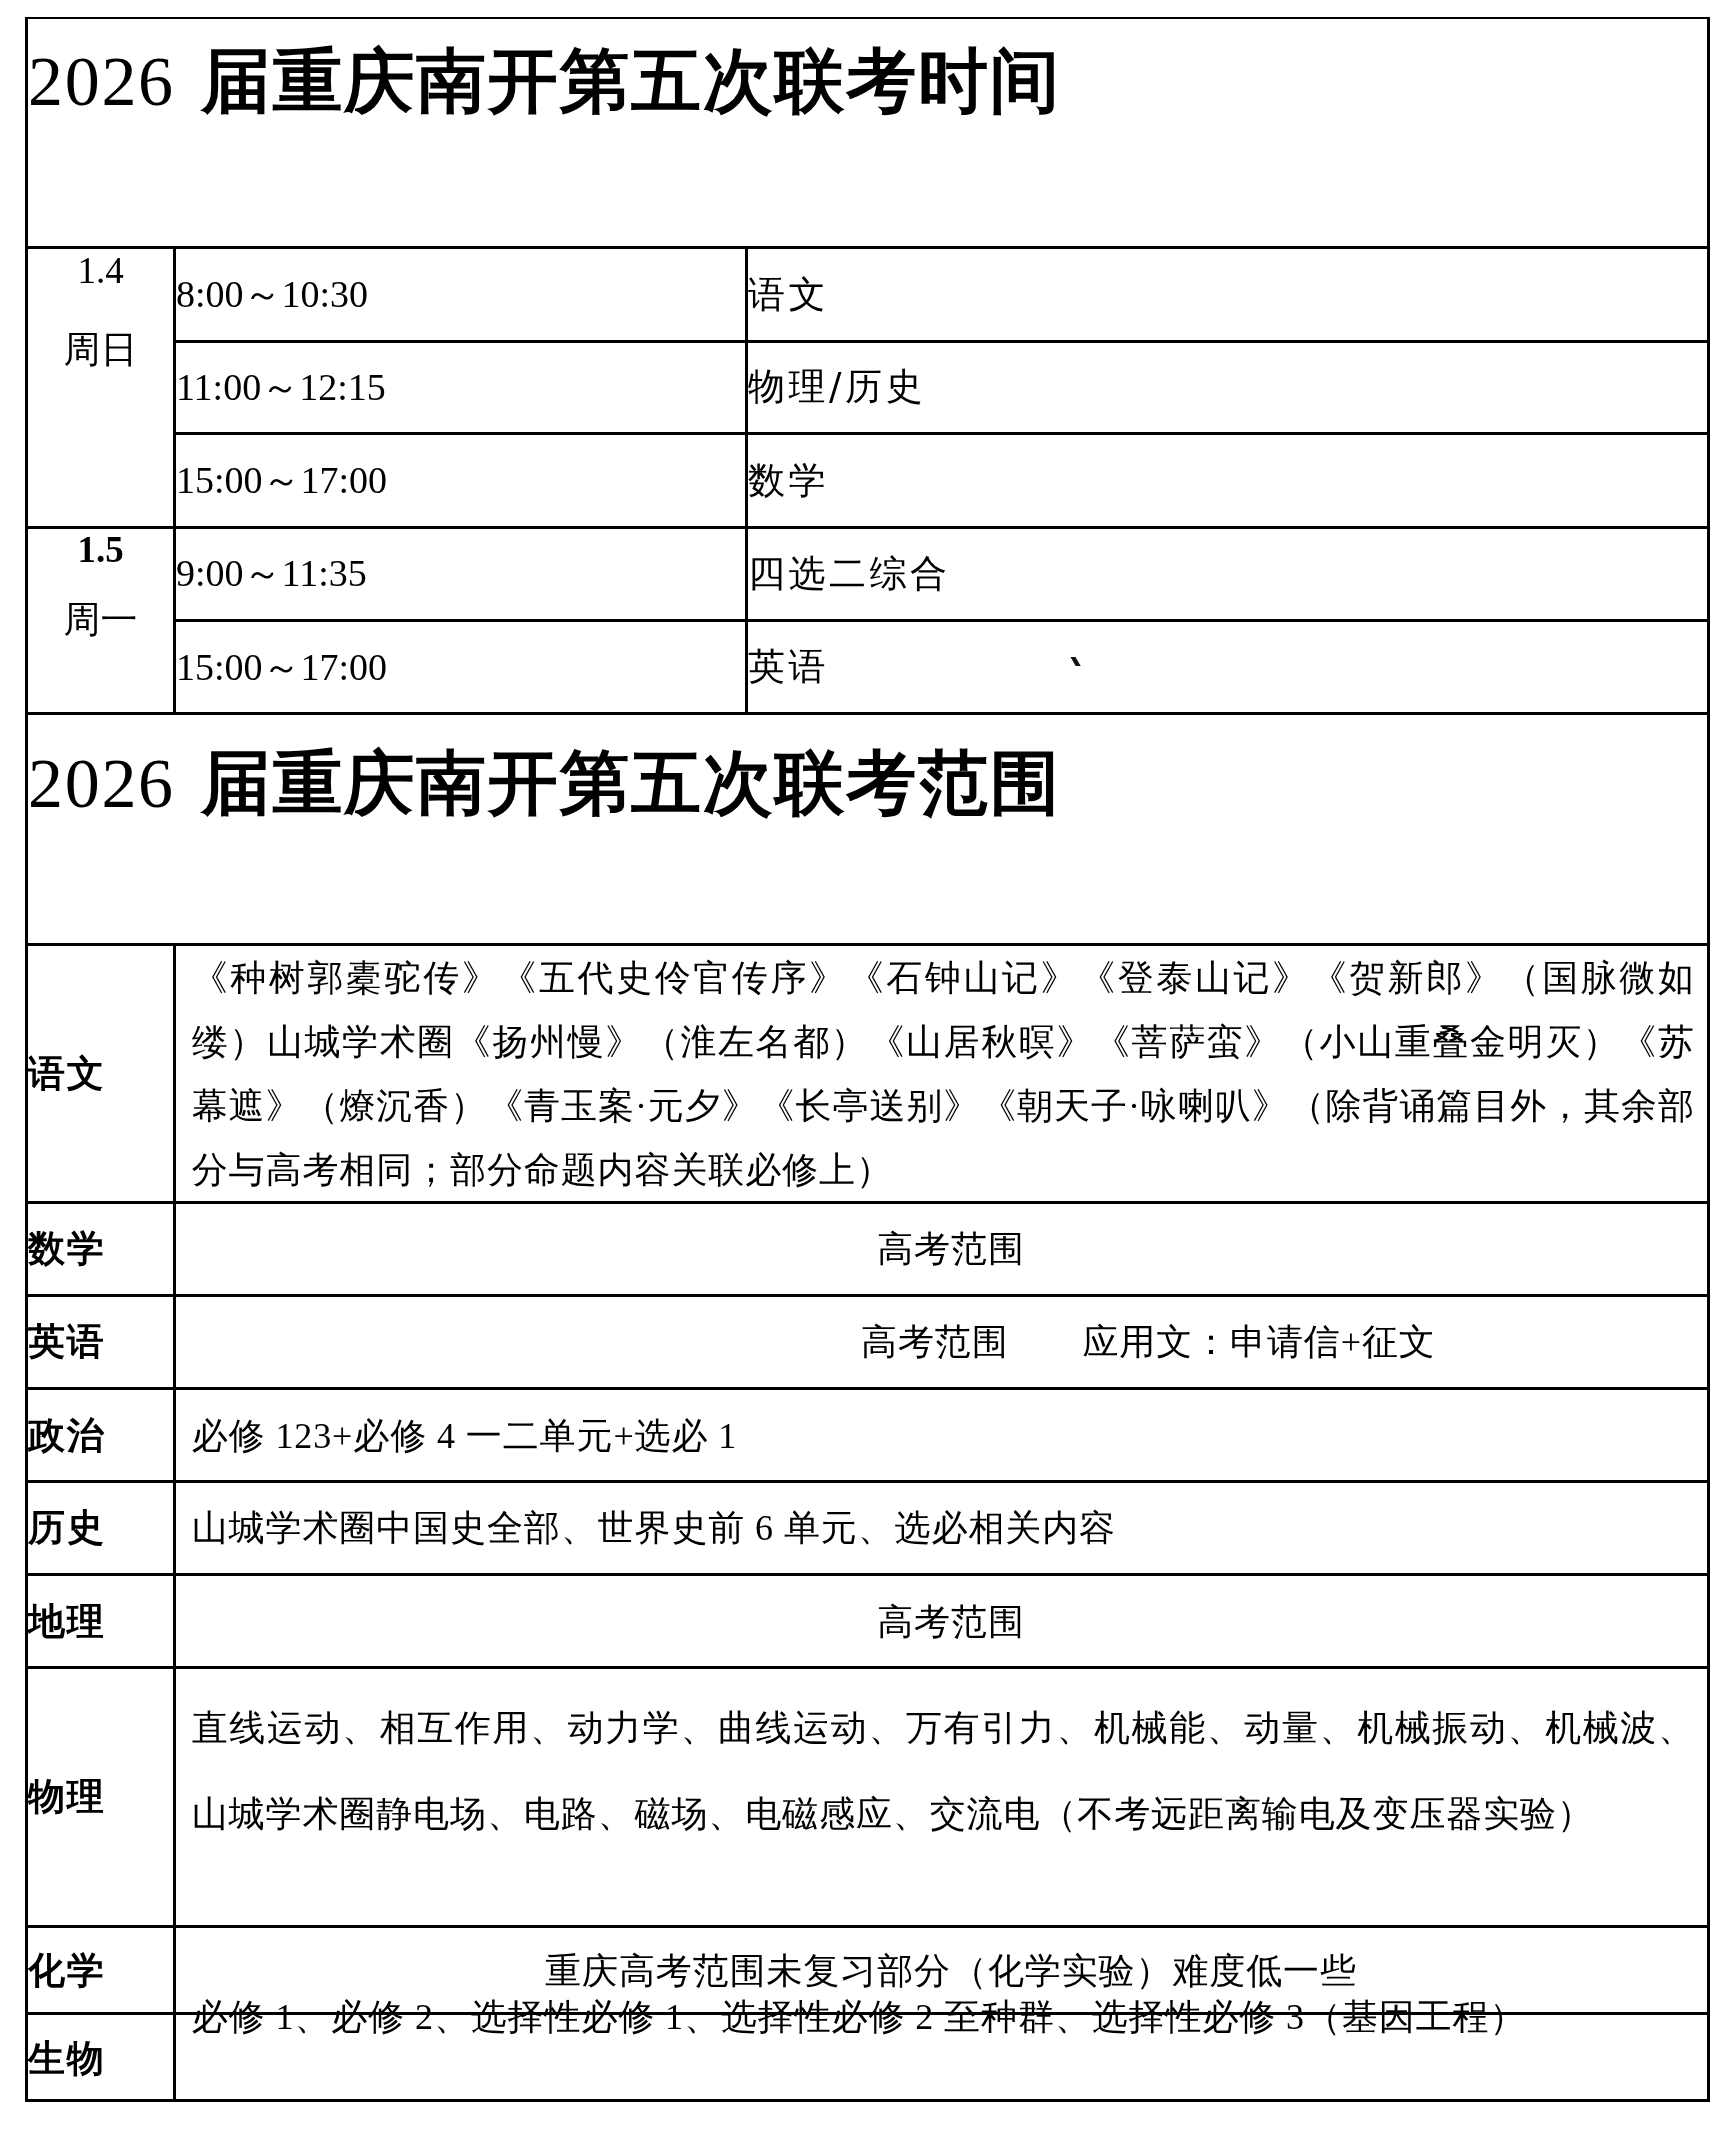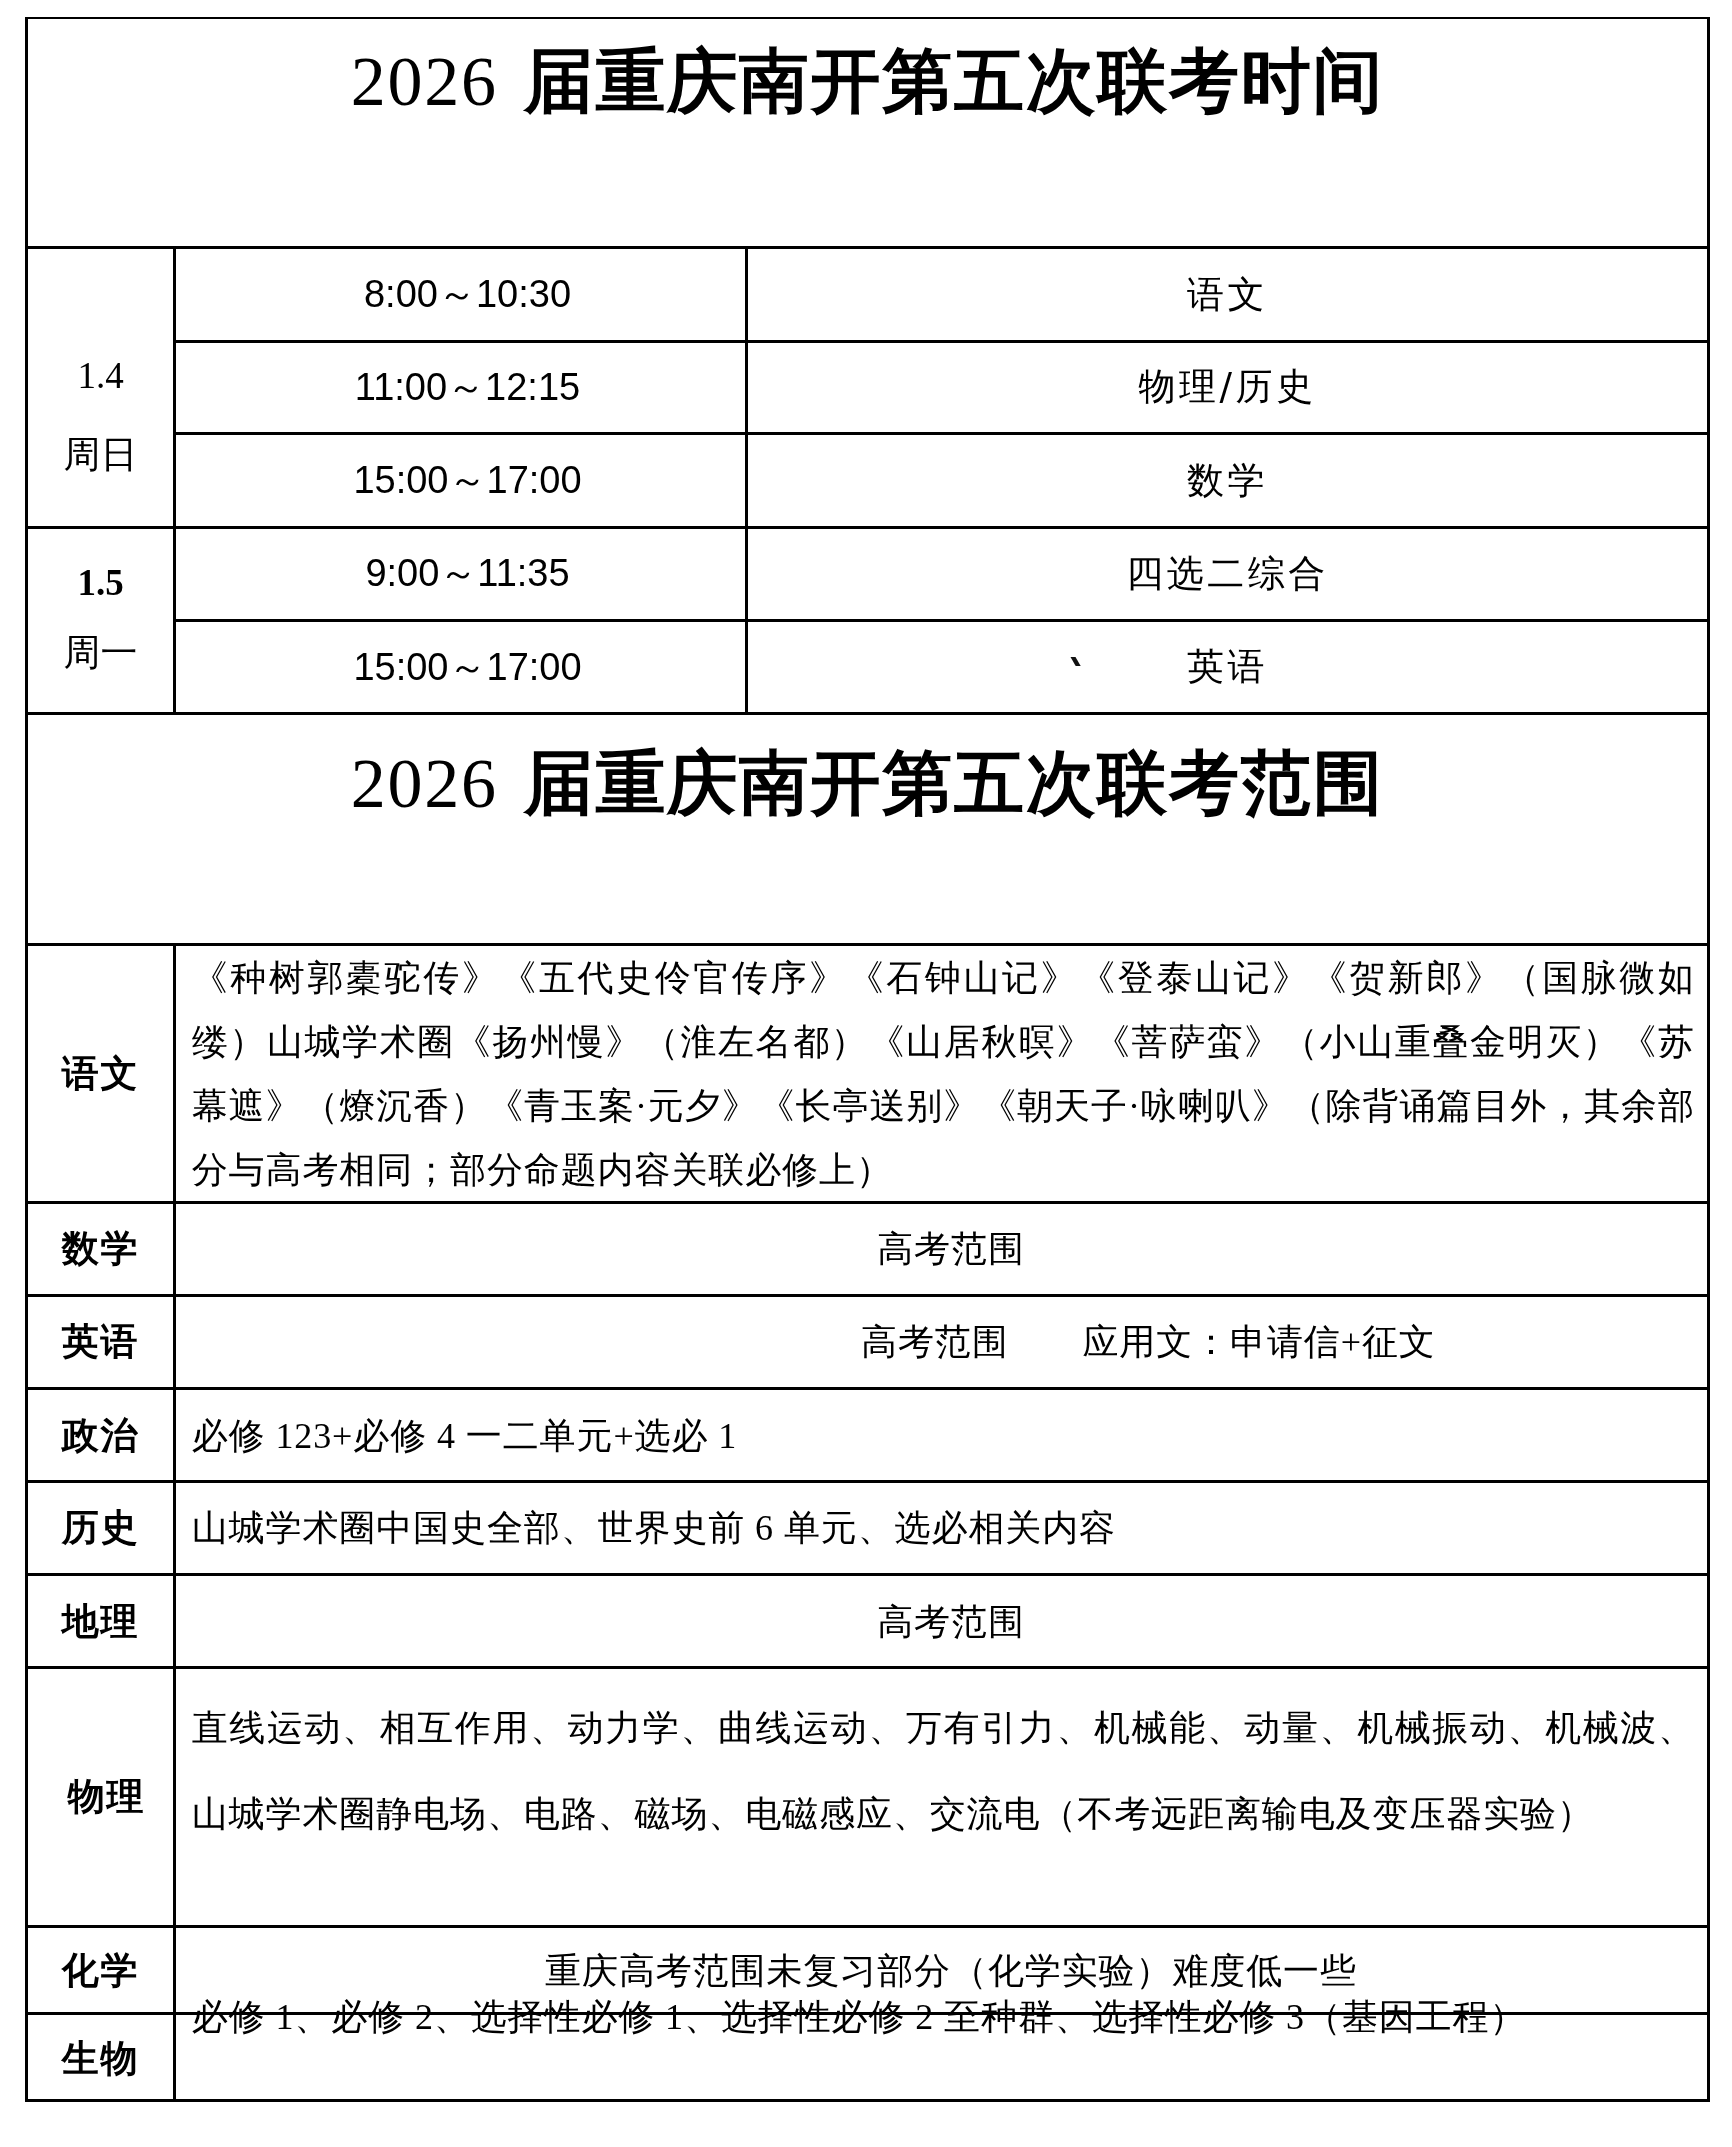--- a/index.html
+++ b/index.html
@@ -1,24 +1,24 @@
 <!DOCTYPE html>
 <html style="font-size:14px"><head>
 <meta charset="utf-8">
 <style>
   html, body { margin:0; padding:0; background:#ffffff; }
   body { width:1733px; height:2148px; position:relative; overflow:hidden; color:#000; }
-  .cell { position:absolute; box-sizing:border-box; display:flex; align-items:center; justify-content:center; }
+  .cell { position:absolute; box-sizing:border-box; display:flex; align-items:center; }
   .hline { position:absolute; height:2.6px; background:#000; }
   .vline { position:absolute; width:2.6px; background:#000; }
   .title { font-family:"DejaVu Sans", sans-serif; font-weight:bold; font-size:70px; letter-spacing:1.7px; white-space:nowrap; }
   .title .num { font-family:"Liberation Serif", serif; font-weight:normal; }
   .date { flex-direction:column; font-size:37px; font-family:"DejaVu Sans", sans-serif; }
   .date .d { font-family:"Liberation Serif", serif; }
-  .time { font-family:Liberation Sans, sans-serif; font-size:38px;padding-left:14px; }
+  .time { font-family:Liberation Serif, serif; font-size:38px; }
   .subj { font-family:"DejaVu Sans", sans-serif; font-size:37px; letter-spacing:3.5px; }
   .label { font-family:"DejaVu Sans", sans-serif; font-weight:bold; font-size:37px; letter-spacing:1.7px; }
   .body-text { font-family:"Liberation Serif","DejaVu Serif", serif; font-size:36px; line-height:64px; letter-spacing:0.9px; }
   .left { justify-content:flex-start; padding-left:15.7px; padding-right:12.2px; text-align:left; }
   .center { justify-content:center; text-align:center;padding-left:19px; }
   .stray { position:absolute; left:1073px; top:657px; width:5.2px; height:8.7px; background:#111; transform:skewX(30deg); }
 </style>
 </head>
 <body>
 

